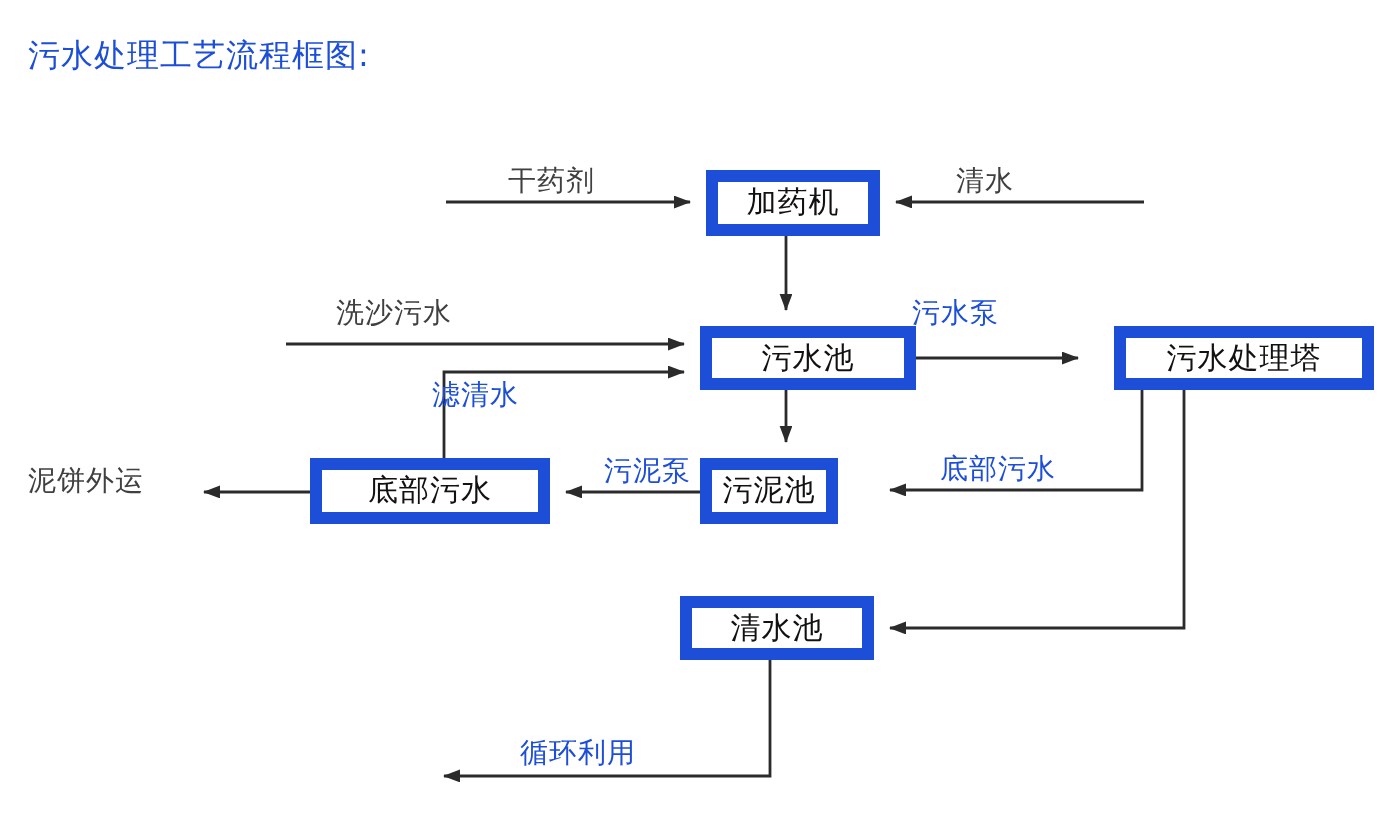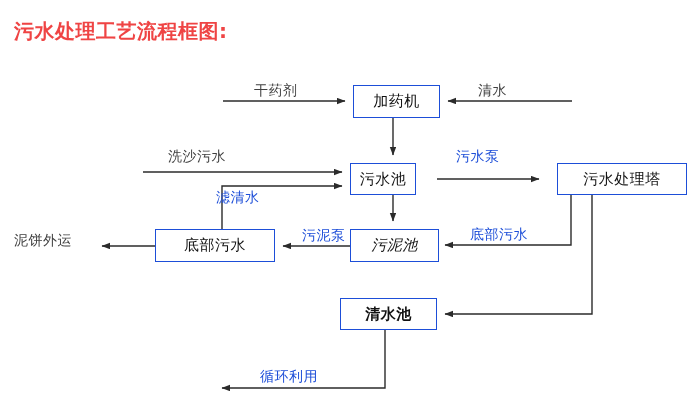--- a/index.html
+++ b/index.html
@@ -14,37 +14,37 @@
     position: relative;
     width: 700px;
     height: 420px;
     background: #ffffff;
     overflow: hidden;
   }
   #diagram-title {
     position: absolute;
     left: 14px;
     top: 18px;
-    font-size: 20px;
-    font-weight: bold;
-    color: #ef4444;
+    font-size: 16px;
+    font-weight: normal;
+    color: #1d4ed8;
     letter-spacing: 0.5px;
     white-space: nowrap;
   }
   #flow-svg {
     position: absolute;
     left: 0;
     top: 0;
     width: 700px;
     height: 420px;
   }
   .node-box {
     position: absolute;
     box-sizing: border-box;
-    border: 1px solid #1d4ed8;
+    border: 6px solid #1d4ed8;
     background: #ffffff;
     display: flex;
     align-items: center;
     justify-content: center;
     font-size: 15px;
     color: #111111;
     white-space: nowrap;
     letter-spacing: 0.5px;
   }
   .edge-label {
@@ -109,37 +109,37 @@
 
       <path d="M385,330 L385,388 L222,388" marker-end="url(#arrowL)"></path>
 
     </g>
   </svg>
 
   <div class="node-box" style="left:353px; top:85px; width:87px; height:33px;">
     <span>加药机</span>
   </div>
 
-  <div class="node-box" style="left:350px; top:163px; width:66px; height:32px;">
+  <div class="node-box" style="left:350px; top:163px; width:108px; height:32px;">
     <span>污水池</span>
   </div>
 
   <div class="node-box" style="left:557px; top:163px; width:130px; height:32px;">
     <span>污水处理塔</span>
   </div>
 
   <div class="node-box" style="left:155px; top:229px; width:120px; height:33px;">
     <span>底部污水</span>
   </div>
 
-  <div class="node-box" style="left:350px; top:229px; width:89px; height:33px;font-style:italic;">
+  <div class="node-box" style="left:350px; top:229px; width:69px; height:33px;">
     <span>污泥池</span>
   </div>
 
-  <div class="node-box" style="left:340px; top:298px; width:97px; height:32px;font-weight:bold;">
+  <div class="node-box" style="left:340px; top:298px; width:97px; height:32px;">
     <span>清水池</span>
   </div>
 
   <div class="terminal-label" style="left:254px; top:82px;">干药剂</div>
 
   <div class="terminal-label" style="left:478px; top:82px;">清水</div>
 
   <div class="terminal-label" style="left:168px; top:148px;">洗沙污水</div>
 
   <div class="terminal-label" style="left:14px; top:232px;">泥饼外运</div>

